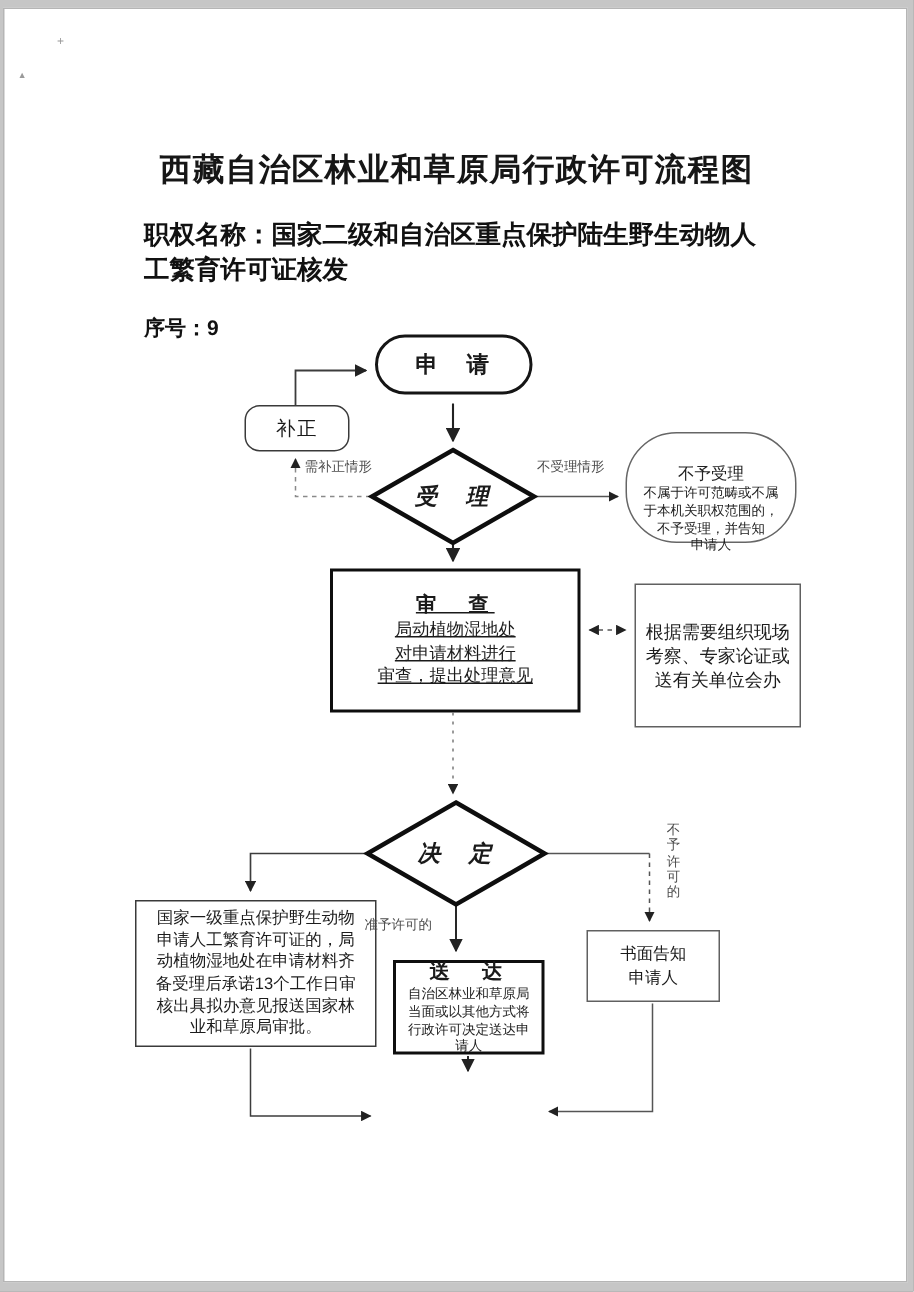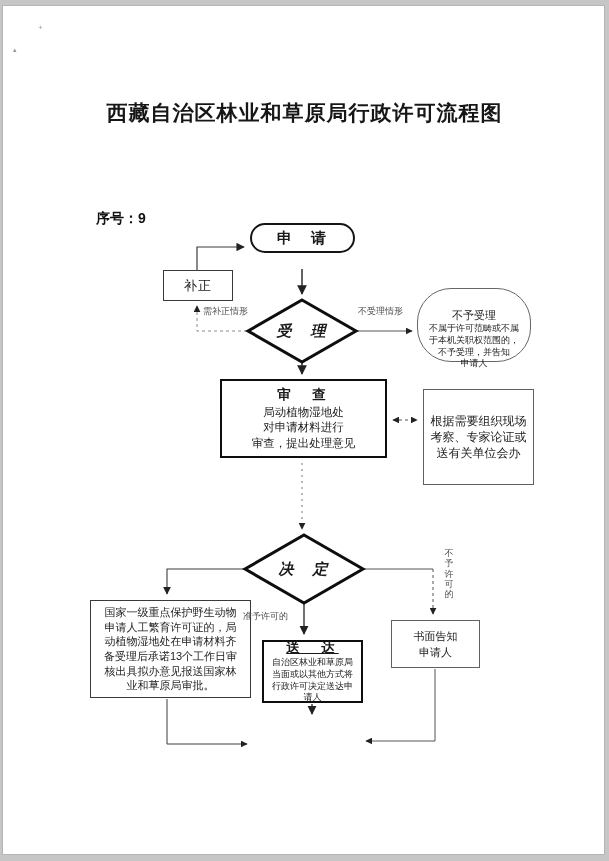--- a/index.html
+++ b/index.html
@@ -53,20 +53,22 @@
 </head>
 <body>
 
 <div class="canvas">
   <div class="paper"></div>
 
   <div class="artifact" style="left:38px;top:23px;">+</div>
   <div class="artifact" style="left:13px;top:46px;font-size:7px;">▴</div>
 
   <div class="abs doc-title">西藏自治区林业和草原局行政许可流程图</div>
+  <div class="abs authority ml">职权名称：国家二级和自治区重点保护陆生野生动物人
+工繁育许可证核发</div>
   <div class="abs serial">序号：9</div>
 
   <svg class="wires" width="609" height="861" viewBox="0 0 609 861">
     <defs>
       <marker id="arr" viewBox="0 0 10 10" refX="9" refY="5" markerWidth="7" markerHeight="7" orient="auto-start-reverse">
         <path d="M0,0 L10,5 L0,10 z" fill="#222"></path>
       </marker>
     </defs>
     <path d="M197,270 L197,247 L244,247" fill="none" stroke="#3c3c3c" stroke-width="1.2" marker-end="url(#arr)"></path>
     <path d="M302,269 L302,294" fill="none" stroke="#222" stroke-width="1.4" marker-end="url(#arr)"></path>
@@ -79,39 +81,39 @@
     <path d="M304,604 L304,634" fill="none" stroke="#222" stroke-width="1.3" marker-end="url(#arr)"></path>
     <path d="M364,569 L433,569" fill="none" stroke="#555" stroke-width="1"></path>
     <path d="M433,569 L433,614" fill="none" stroke="#555" stroke-width="1" stroke-dasharray="3,3" marker-end="url(#arr)"></path>
     <path d="M312,704 L312,714" fill="none" stroke="#222" stroke-width="1.3" marker-end="url(#arr)"></path>
     <path d="M167,699 L167,744 L247,744" fill="none" stroke="#3c3c3c" stroke-width="1" marker-end="url(#arr)"></path>
     <path d="M435,669 L435,741 L366,741" fill="none" stroke="#555" stroke-width="1" marker-end="url(#arr)"></path>
     <polygon points="302,300 356,331 302,362 248,331" fill="#ffffff" stroke="#0e0e0e" stroke-width="3"></polygon>
     <polygon points="304,535 363,569 304,603 245,569" fill="#ffffff" stroke="#0e0e0e" stroke-width="3"></polygon>
   </svg>
 
-  <div class="node stadium" style="left:250px;top:223px;width:105px;height:30px;">
+  <div class="node stadium" style="left:250px;top:223px;width:105px;height:40px;">
     <span class="big-label">申　请</span>
   </div>
 
-  <div class="node rect-thin" style="left:163px;top:270px;width:70px;height:31px;">
+  <div class="node rect-thin" style="left:163px;top:270px;width:70px;height:31px;border-radius:10px;">
     <span style="font-size:13px;letter-spacing:1px;">补正</span>
   </div>
 
   <div class="diamond-text" style="left:248px;top:322px;width:108px;">受　理</div>
 
   <div class="node oval" style="left:417px;top:288px;width:114px;height:74px;padding:2px 4px;">
     <span style="font-size:11px;color:#222;margin-top:28px;">不予受理</span>
     <span class="small-body ml">不属于许可范畴或不属
 于本机关职权范围的，
 不予受理，并告知
 申请人</span>
   </div>
 
-  <div class="node rect-thick" style="left:220px;top:379px;width:167px;height:79px;">
+  <div class="node rect-thick" style="left:220px;top:379px;width:167px;height:96px;text-decoration:underline;">
     <span class="node-title">审　查</span>
     <span class="mid-body ml">局动植物湿地处
 对申请材料进行
 审查，提出处理意见</span>
   </div>
 
   <div class="node rect-hair" style="left:423px;top:378px;width:111px;height:96px;margin-top:11px;">
     <span class="mid-body ml" style="font-size:12px;">根据需要组织现场
 考察、专家论证或
 送有关单位会办</span>
@@ -122,21 +124,21 @@
   <div class="node rect-thin" style="left:90px;top:600px;width:161px;height:98px;padding:3px 4px;">
     <span class="ml" style="font-size:11px;line-height:1.32;color:#1c1c1c;">国家一级重点保护野生动物
 申请人工繁育许可证的，局
 动植物湿地处在申请材料齐
 备受理后承诺13个工作日审
 核出具拟办意见报送国家林
 业和草原局审批。</span>
   </div>
 
   <div class="node rect-thick" style="left:262px;top:640px;width:101px;height:63px;border-width:2px;">
-    <span class="node-title" style="margin-bottom:0;text-decoration:underline;">送　达</span>
+    <span class="node-title" style="margin-bottom:0;">送　达</span>
     <span class="small-body ml">自治区林业和草原局
 当面或以其他方式将
 行政许可决定送达申
 请人</span>
   </div>
 
   <div class="node rect-hair" style="left:391px;top:620px;width:89px;height:48px;">
     <span class="ml" style="font-size:11px;line-height:1.5;">书面告知
 申请人</span>
   </div>

